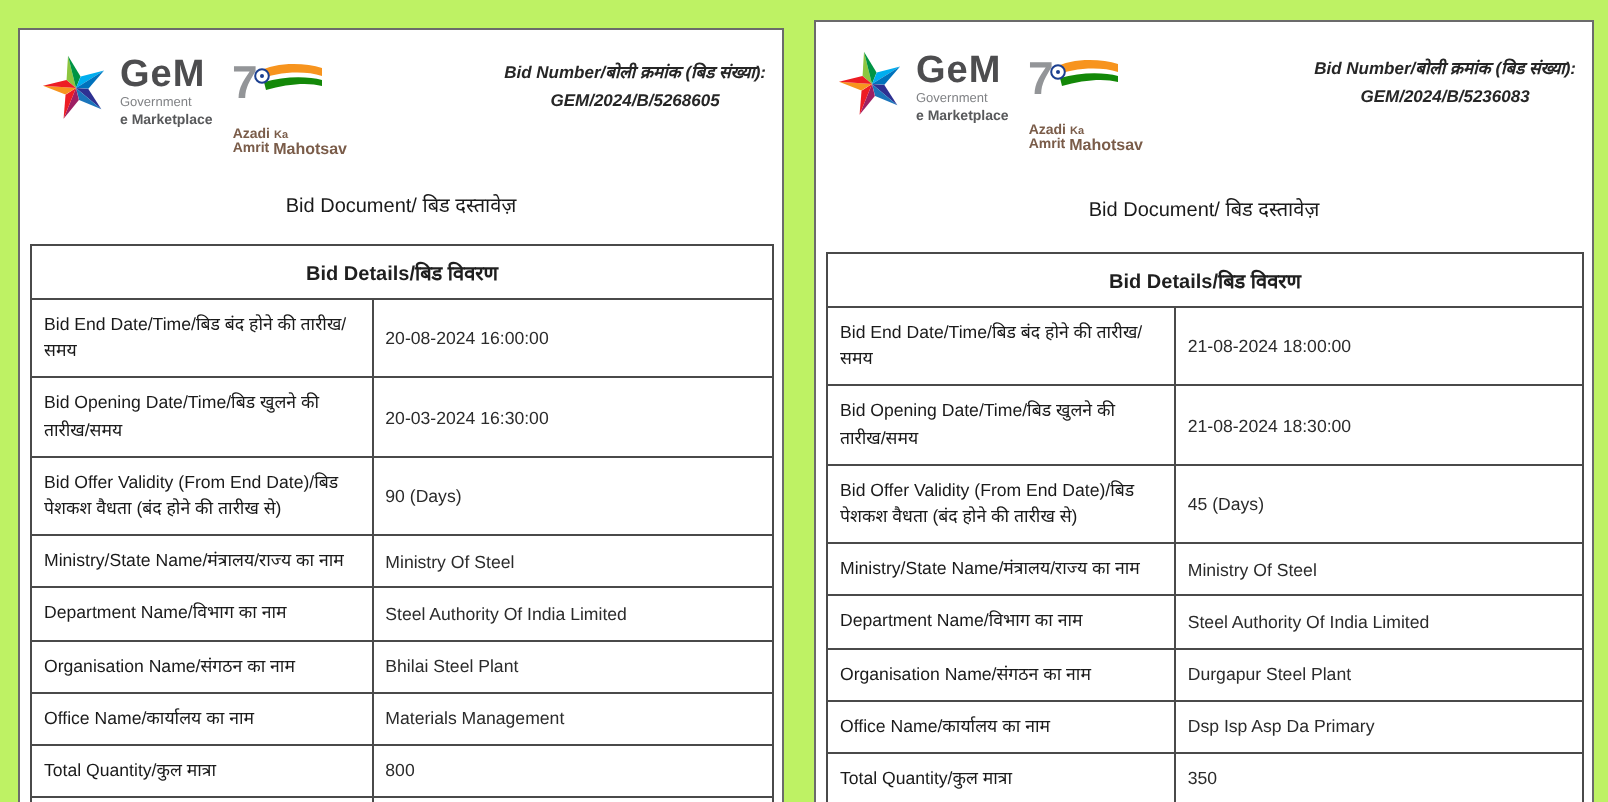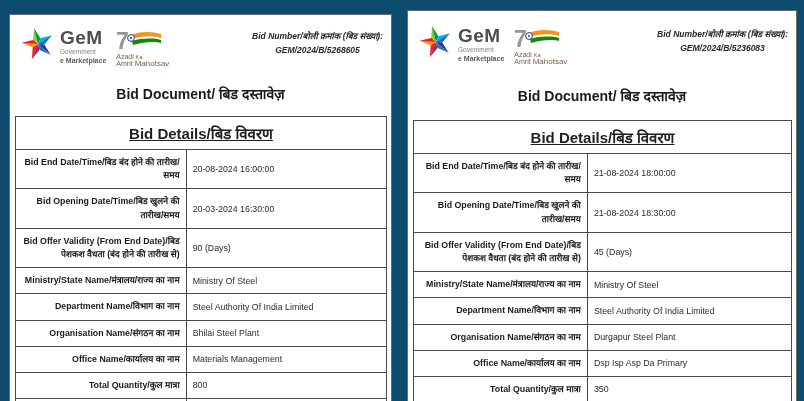--- a/index.html
+++ b/index.html
@@ -1,59 +1,59 @@
 <!DOCTYPE html>
 <html><head>
 <meta charset="utf-8">
 <style>
   * { margin:0; padding:0; box-sizing:border-box; }
   html,body { width:804px; height:401px; background:#ffffff; overflow:hidden;
               font-family:"Liberation Sans","DejaVu Sans",sans-serif; color:#1f1f1f; }
-  .stage { position:relative; width:804px; height:401px; background:#0c4a6e; }
+  .stage { position:relative; width:804px; height:401px; background:#bef264; }
 
   .page { position:absolute; background:#fff; border:1px solid #6b6b6b; overflow:hidden; }
   .page--left  { left:9px;  top:14px; width:383px; height:400px; }
   .page--right { left:407px; top:10px; width:390px; height:400px; }
 
   .doc-header { display:flex; justify-content:space-between; align-items:flex-start;
                 padding:9px 8px 0 10px; }
   .page--right .doc-header { padding-top:11px; }
 
   .brand { display:flex; align-items:flex-start; gap:10px; }
   .gem-logo { display:flex; align-items:center; gap:4px; }
   .gem-star svg { display:block; }
   .gem-words { line-height:1; padding-top:4px; }
   .gem-name { font-size:19px; font-weight:bold; color:#4d4d4f; letter-spacing:.5px; }
   .gem-sub1 { font-size:6.5px; color:#808285; margin-top:2px; }
   .gem-sub2 { font-size:7px; color:#58595b; font-weight:bold; margin-top:1px; }
 
   .azadi { margin-top:6px; line-height:1; }
   .azadi-75 svg { display:block; }
-  .azadi-words { font-size:7px; color:#7a5c49; font-weight:normal; margin-top:1px; }
+  .azadi-words { font-size:7px; color:#7a5c49; font-weight:bold; margin-top:12px; }
   .azadi-row1 { display:flex; align-items:flex-end; gap:2px; }
   .azadi-ka { font-size:5.5px; }
   .azadi-row2 { display:flex; align-items:flex-start; gap:2px; }
   .azadi-mah { font-size:8px; }
 
   .bid-meta { text-align:center; font-size:8.5px; line-height:1.65; color:#262626;
               font-weight:bold; padding-top:5px;font-style:italic; }
   .bid-meta .ln { white-space:nowrap; }
 
-  .doc-title { text-align:center; font-size:14px; font-weight:bold; color:#1a1a1a;
+  .doc-title { text-align:center; font-size:10px; font-weight:normal; color:#1a1a1a;
                margin:16px 0 13px 0; }
   .page--right .doc-title { margin:20px 0 15px 0; }
 
   table.bid-table { width:calc(100% - 9px); margin:0 4px 0 5px; border-collapse:collapse;
                     table-layout:fixed; }
   .bid-table th, .bid-table td { border:1px solid #4a4a4a; vertical-align:middle; }
-  .bid-table th { font-size:15px; font-weight:bold; padding:6px 4px; text-align:center;text-decoration:underline; }
+  .bid-table th { font-size:10px; font-weight:bold; padding:6px 4px; text-align:center; }
   .bid-table td { font-size:8.8px; padding:6px 6px; }
   .bid-table col.c-label { width:46%; }
   .bid-table col.c-value { width:54%; }
-  td.lbl { font-weight:bold; color:#1a1a1a; line-height:1.5;text-align:right; }
+  td.lbl { font-weight:normal; color:#1a1a1a; line-height:1.5; }
   td.val { color:#2b2b2b; }
 </style>
 </head>
 <body>
 
 <div class="stage">
 
   <div class="page page--left">
     <div class="doc-header">
       <div class="brand">

